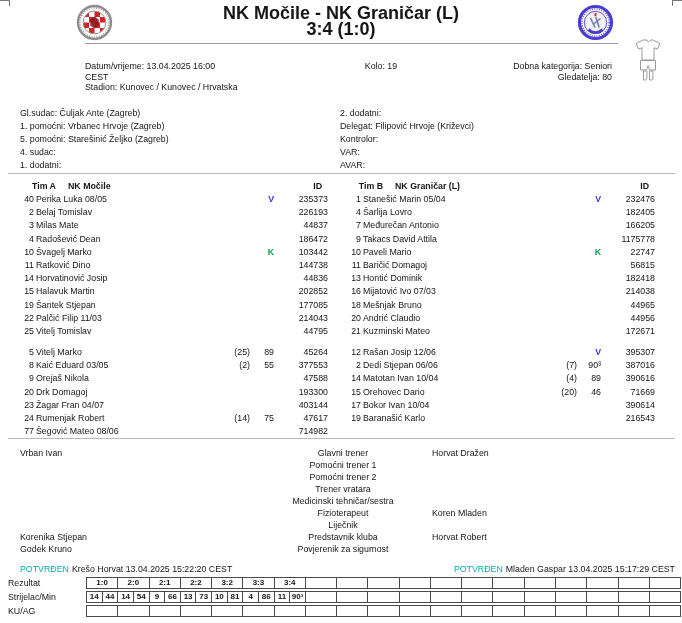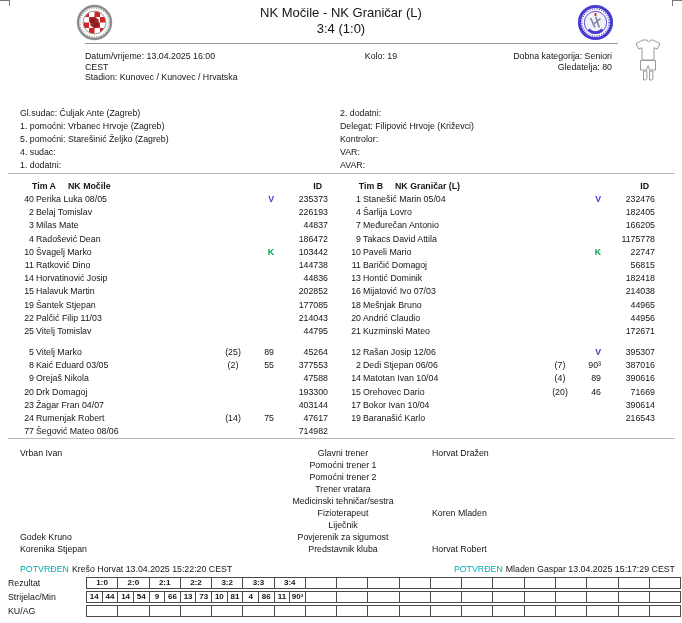--- a/index.html
+++ b/index.html
@@ -4,27 +4,27 @@
 <style>
   html,body{margin:0;padding:0;background:#fff;}
   .page{position:relative;width:682px;height:623px;background:#fff;overflow:hidden;
         font-family:"Liberation Sans",sans-serif;font-size:8.8px;color:#151515;}
 
   
   .mark-tl{position:absolute;left:0;top:0;width:9px;height:5px;border-top:1px solid #777;border-right:1px solid #777;}
   .mark-tr{position:absolute;right:0;top:0;width:9px;height:5px;border-top:1px solid #777;border-left:1px solid #777;}
 
   
-  .title-block{position:absolute;top:5px;left:0;width:100%;text-align:center;font-weight:normal;font-size:13px;line-height:16px;}
+  .title-block{position:absolute;top:5px;left:0;width:100%;text-align:center;font-weight:bold;font-size:18px;line-height:16px;}
   .logo{position:absolute;top:4px;}
   #home-logo{left:76px;} #away-logo{left:577px;}
   .jersey{position:absolute;left:630px;top:38px;}
 
   
-  .info{position:absolute;top:43px;left:85px;width:533px;border-top:1px solid #9a9a9a;padding-top:7px;display:flex;}
+  .info{position:absolute;top:43px;left:85px;width:533px;border-top:1px solid #9a9a9a;padding-top:17px;display:flex;}
   .info-left{width:225px;line-height:10.6px;}
   .info-center{flex:1;text-align:center;}
   .info-right{width:160px;text-align:right;line-height:10.6px;padding-right:6px;}
 
   
   .officials{position:absolute;top:107px;line-height:12.9px;}
   #off-left{left:20px;} #off-right{left:340px;}
 
   .hr{position:absolute;left:8px;width:667px;border-top:1px solid #b8b8b8;}
   #hr-1{top:173px;} #hr-2{top:438px;}
@@ -32,21 +32,21 @@
   
   .roster{position:absolute;top:180px;width:312px;}
   #roster-a{left:16px;} #roster-b{left:343px;}
   .roster-head{display:flex;font-weight:bold;height:13px;line-height:12px;}
   .rh-label{width:48px;padding-left:4px;text-align:center;}
   .rh-club{flex:1;}
   .rh-id{width:56px;text-align:right;padding-right:6px;}
   .p-row{display:flex;height:13.2px;line-height:13.2px;}
   .p-num{width:18px;text-align:right;}
   .p-name{flex:1;margin-left:2px;white-space:nowrap;overflow:hidden;}
-  .p-sub{width:34px;text-align:center;}
+  .p-sub{width:34px;text-align:right;}
   .p-mark{width:24px;text-align:right;}
   .p-id{width:54px;text-align:right;}
   .p-mark[data-mark-type="V"]{color:#3c3cd6;font-weight:bold;}
   .p-mark[data-mark-type="K"]{color:#00a651;font-weight:bold;}
   .bench{margin-top:8px;}
 
   
   .staff{position:absolute;top:447px;left:8px;width:667px;}
   .staff-row{display:flex;height:12px;line-height:12px;}
   .sf-left{width:234px;padding-left:12px;}
@@ -512,29 +512,29 @@
         <span class="sf-right">Koren Mladen</span>
       </div>
 
       <div class="staff-row">
         <span class="sf-left"></span>
         <span class="sf-role">Liječnik</span>
         <span class="sf-right"></span>
       </div>
 
       <div class="staff-row">
+        <span class="sf-left">Korenika Stjepan</span>
+        <span class="sf-role">Predstavnik kluba</span>
+        <span class="sf-right">Horvat Robert</span>
+      </div>
+
+      <div class="staff-row">
         <span class="sf-left">Godek Kruno</span>
         <span class="sf-role">Povjerenik za sigurnost</span>
         <span class="sf-right"></span>
-      </div>
-
-      <div class="staff-row">
-        <span class="sf-left">Korenika Stjepan</span>
-        <span class="sf-role">Predstavnik kluba</span>
-        <span class="sf-right">Horvat Robert</span>
       </div>
     </div>
 
   <div class="confirm" id="confirm-left">
     <span class="status">POTVRĐEN</span><span>Krešo Horvat 13.04.2025 15:22:20 CEST</span>
   </div>
   <div class="confirm" id="confirm-right">
     <span class="status">POTVRĐEN</span><span>Mladen Gaspar 13.04.2025 15:17:29 CEST</span>
   </div>
 

